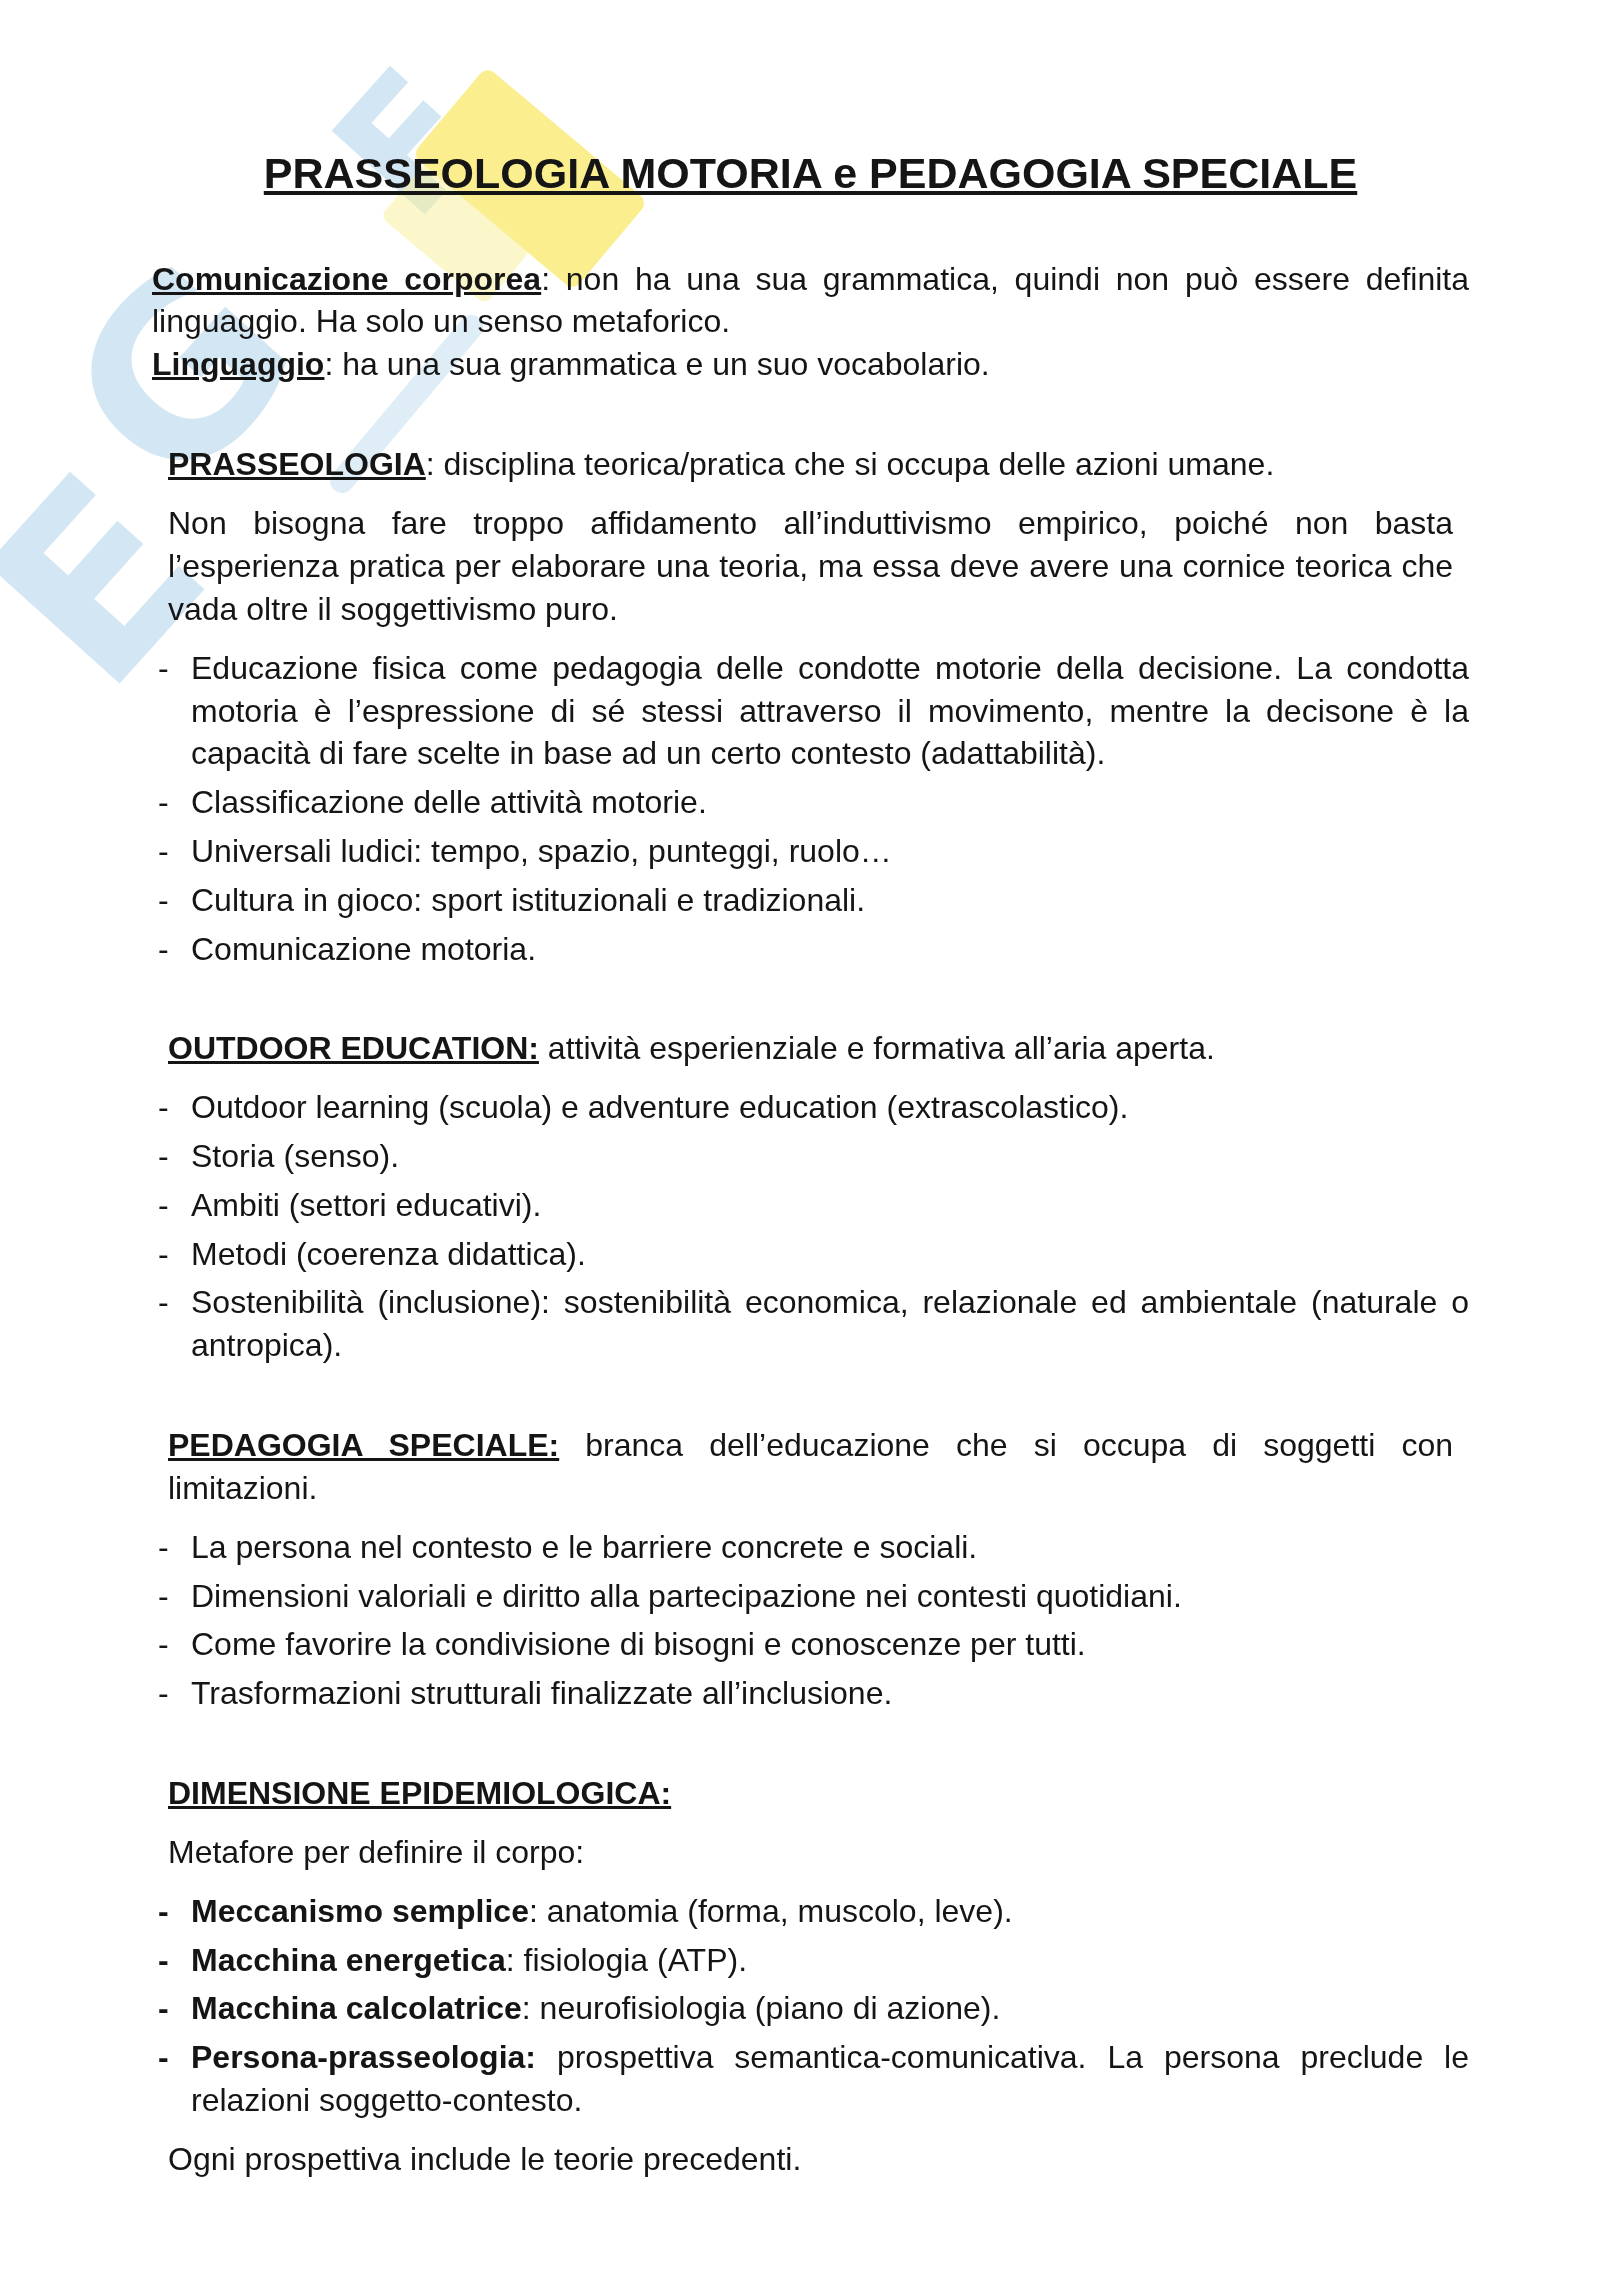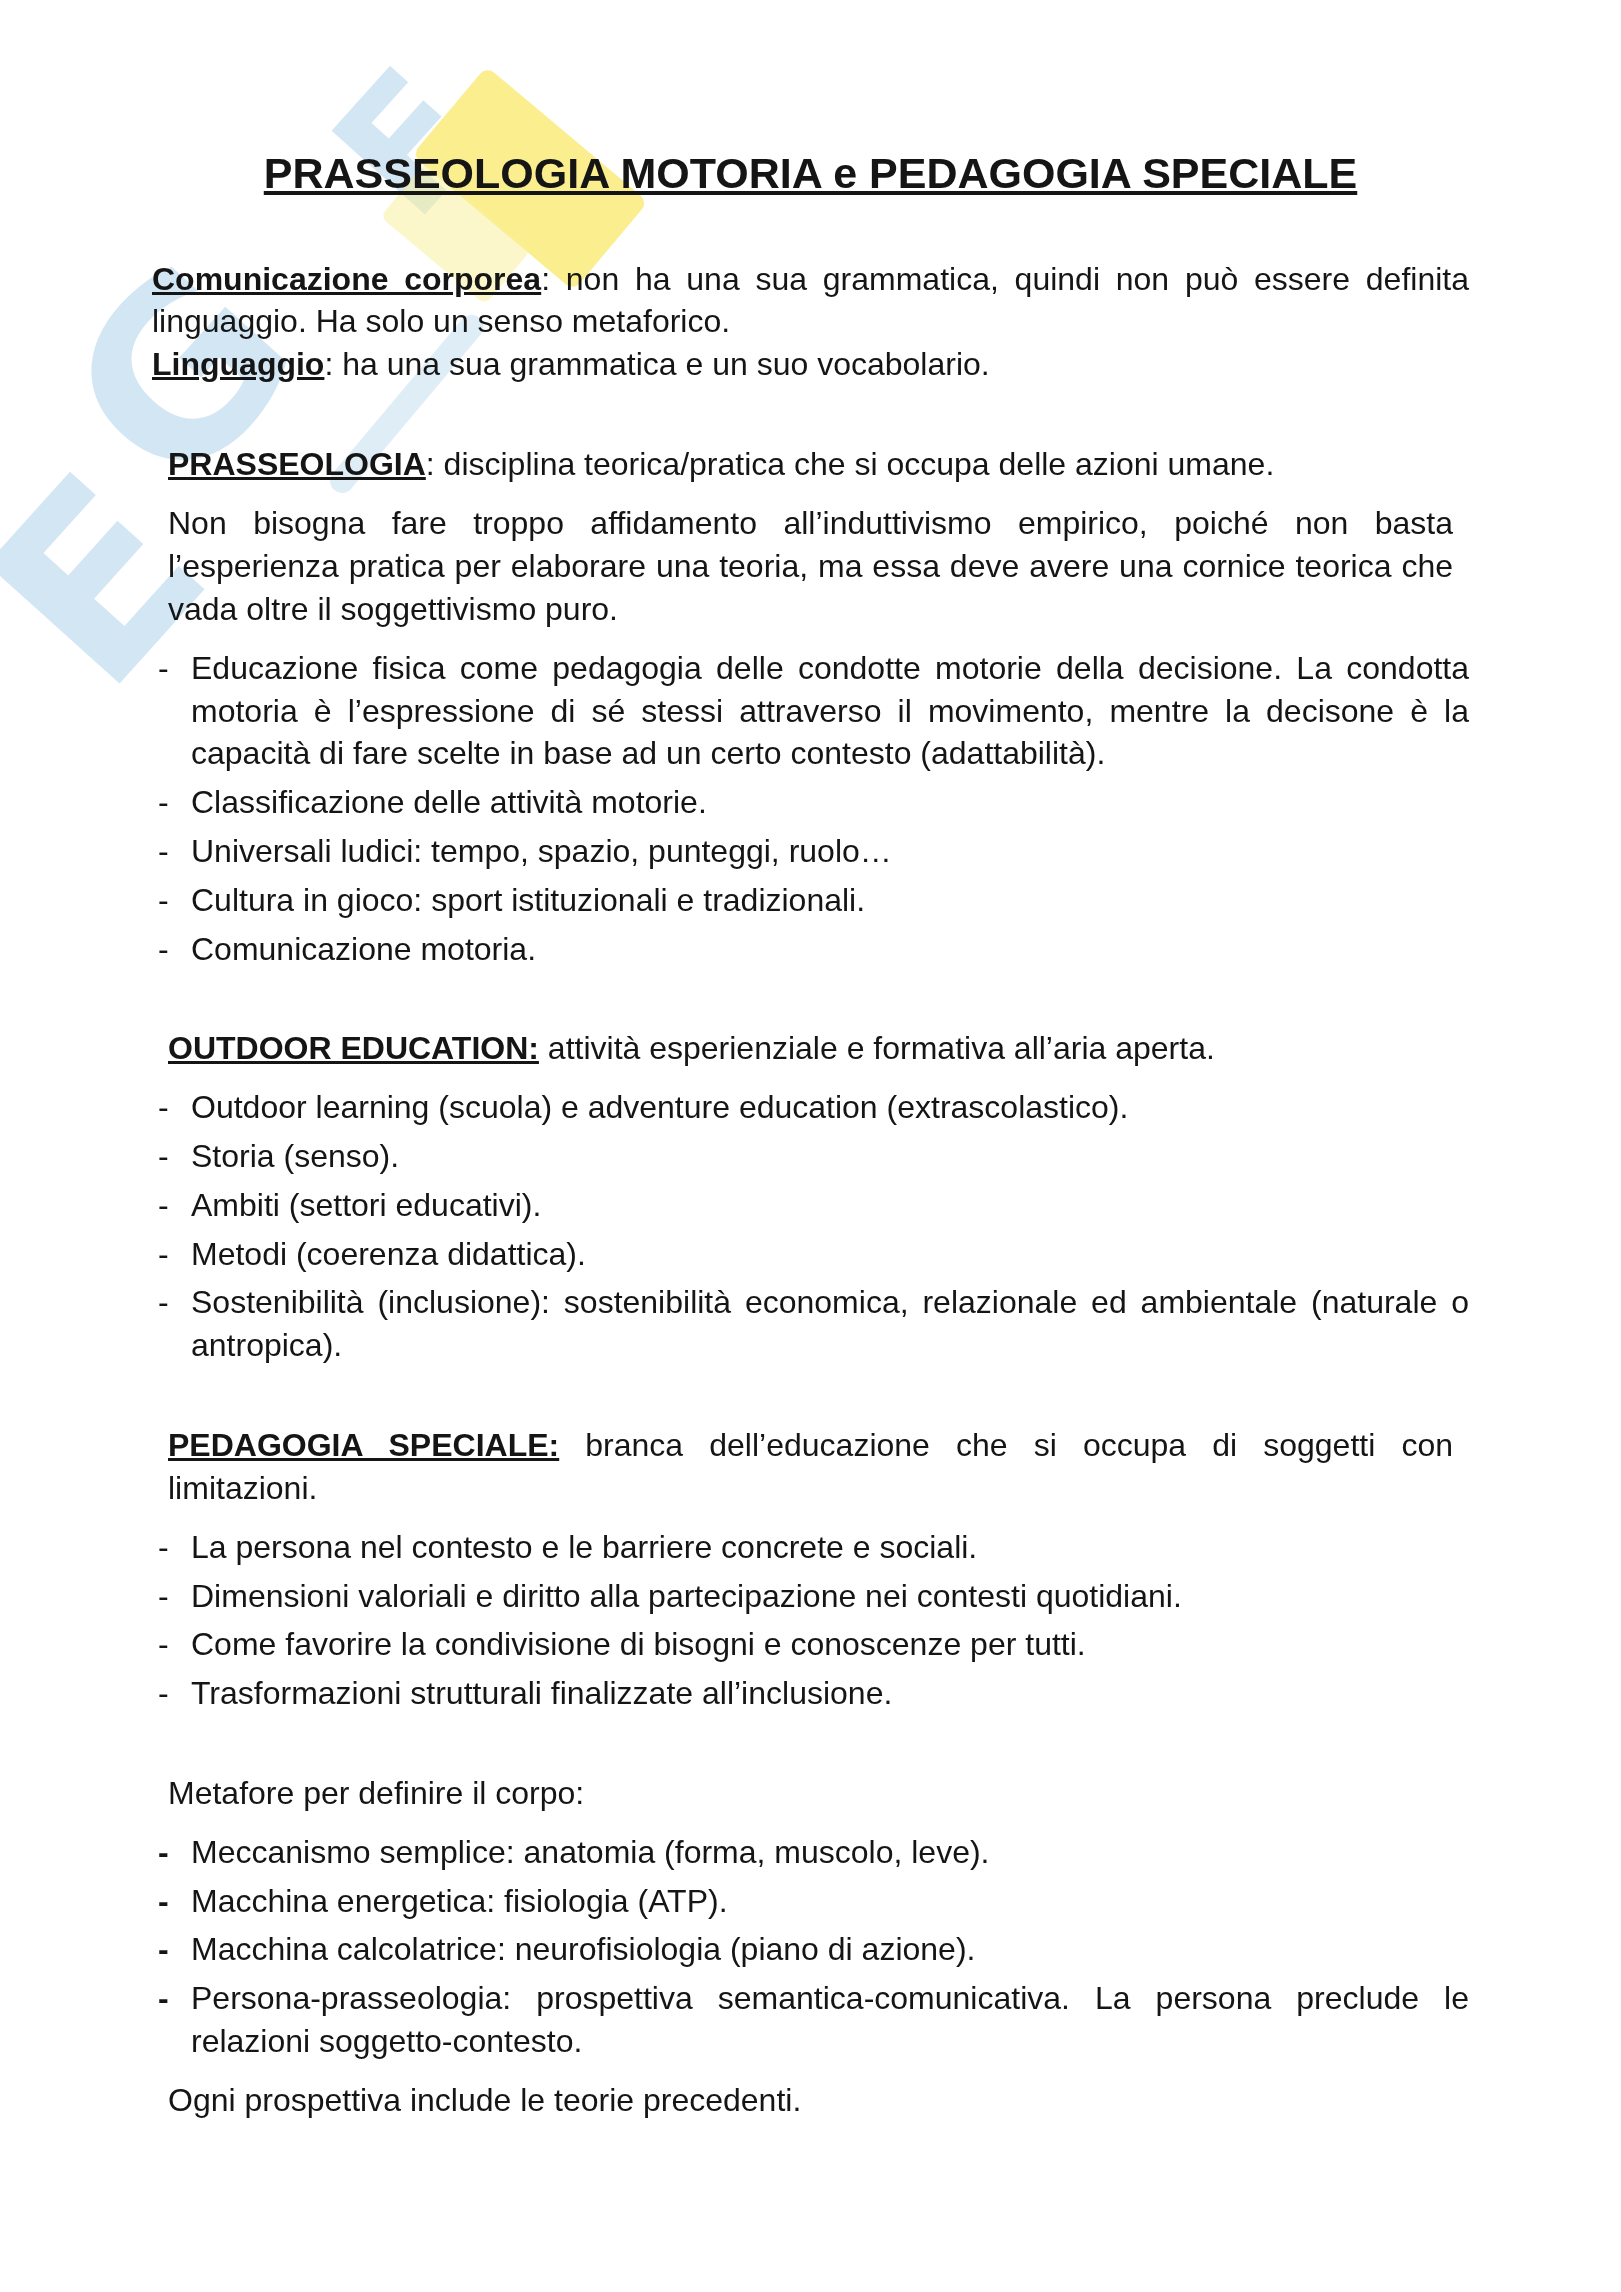--- a/index.html
+++ b/index.html
@@ -67,21 +67,21 @@
 
   .section { margin-top: 57px; }
   .section .para { margin: 16px; }
 
   ul.bullets { list-style: none; margin: 2px 0 0 0; padding: 0; }
   li.bullet { display: flex; margin: 0 0 5.9px 0; }
   li.bullet:last-child { margin-bottom: 0; }
   .dash { flex: 0 0 39px; padding-left: 5.9px; box-sizing: border-box; }
   .bold-dashes .dash { font-weight: bold; }
   .bullet-text { flex: 1; text-align: justify; }
-  .blead { font-weight: normal; }
+  .blead { font-weight: bold; }
 
   .outro { margin-top: 2px; }
 </style>
 </head>
 <body>
 
 <div class="page">
 
   <div class="watermark" aria-hidden="true">
     <span class="wm-letter wm-l1">E</span>
@@ -169,20 +169,21 @@
             <span class="bullet-text">Come favorire la condivisione di bisogni e conoscenze per tutti.</span>
           </li>
         <li class="bullet">
             <span class="dash">-</span>
             <span class="bullet-text">Trasformazioni strutturali finalizzate all’inclusione.</span>
           </li>
       </ul>
     </section>
 
     <section class="section">
+      <p class="para"><span class="lead">DIMENSIONE EPIDEMIOLOGICA:</span></p>
       <p class="para">Metafore per definire il corpo:</p>
       <ul class="bullets bold-dashes">
         <li class="bullet">
             <span class="dash">-</span>
             <span class="bullet-text"><span class="blead">Meccanismo semplice</span><span>: anatomia (forma, muscolo, leve).</span></span>
           </li>
         <li class="bullet">
             <span class="dash">-</span>
             <span class="bullet-text"><span class="blead">Macchina energetica</span><span>: fisiologia (ATP).</span></span>
           </li>

